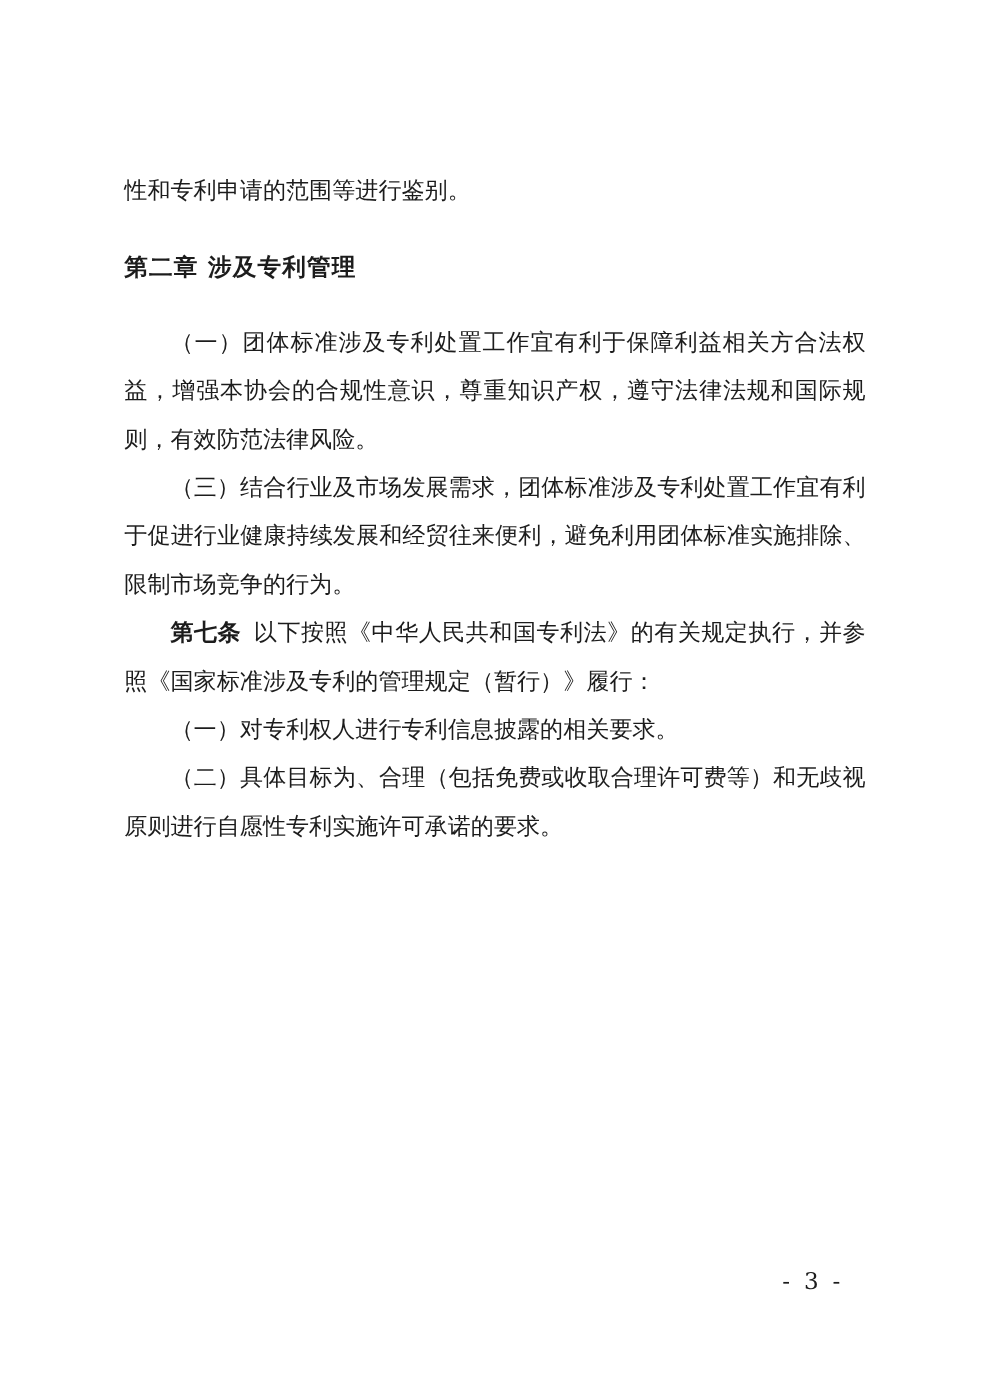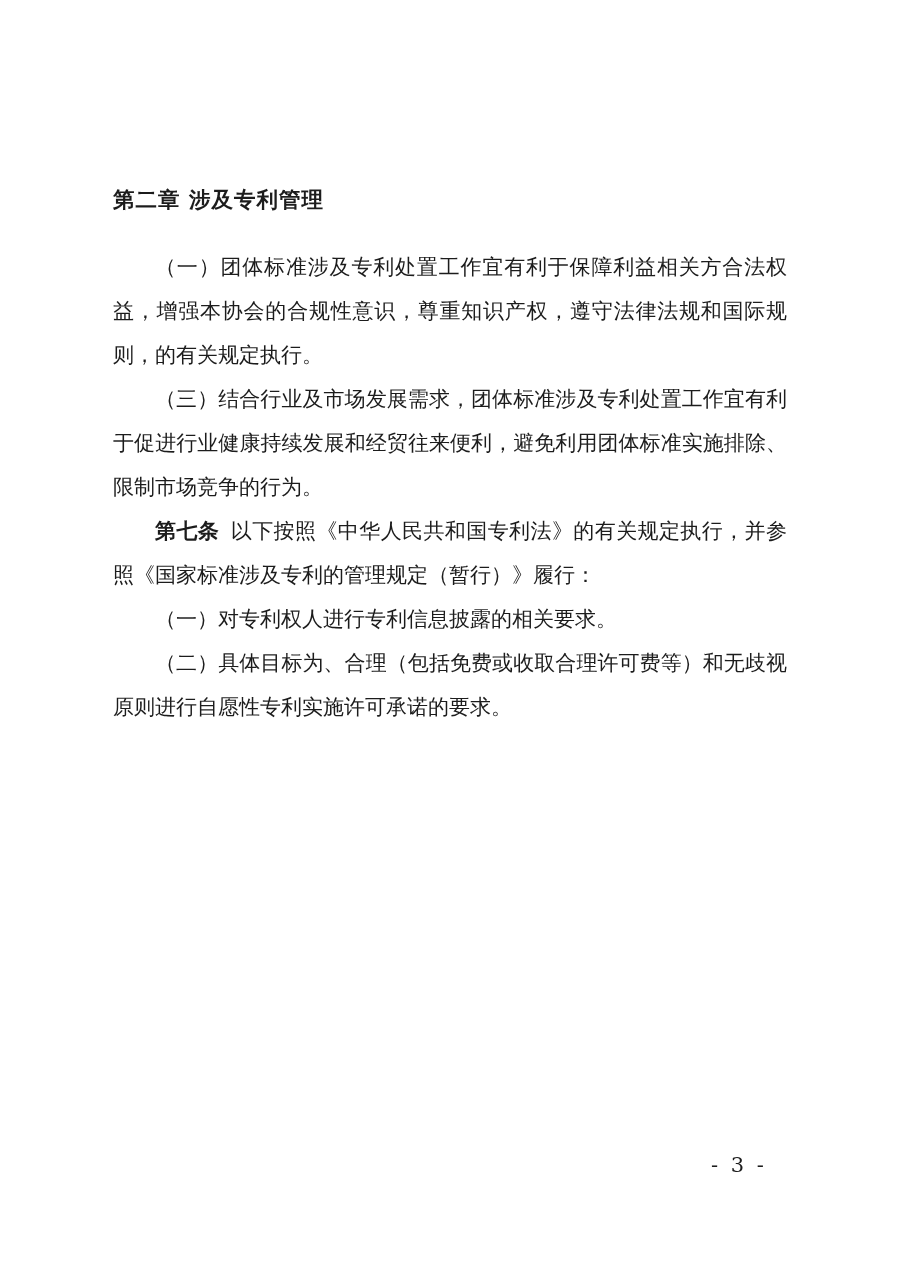--- a/index.html
+++ b/index.html
@@ -62,25 +62,26 @@
     white-space: pre;
     color: #1c1c1c;
   }
 </style>
 </head>
 <body>
 
 <div class="page">
   <div class="content">
 
+    <p class="para cont">性和专利申请的范围等进行鉴别。</p>
 
     <p class="chapter">第二章 涉及专利管理</p>
 
 
-    <p class="para">（一）团体标准涉及专利处置工作宜有利于保障利益相关方合法权益，增强本协会的合规性意识，尊重知识产权，遵守法律法规和国际规则，的有关规定执行。</p>
+    <p class="para">（一）团体标准涉及专利处置工作宜有利于保障利益相关方合法权益，增强本协会的合规性意识，尊重知识产权，遵守法律法规和国际规则，有效防范法律风险。</p>
 
 
     <p class="para">（三）结合行业及市场发展需求，团体标准涉及专利处置工作宜有利于促进行业健康持续发展和经贸往来便利，避免利用团体标准实施排除、限制市场竞争的行为。</p>
 
 
     <p class="para"><span class="lead">第七条</span><span>以下按照《中华人民共和国专利法》的有关规定执行，并参照《国家标准涉及专利的管理规定（暂行）》履行：</span></p>
 
     <p class="para">（一）对专利权人进行专利信息披露的相关要求。</p>
 
     <p class="para">（二）具体目标为、合理（包括免费或收取合理许可费等）和无歧视原则进行自愿性专利实施许可承诺的要求。</p>

